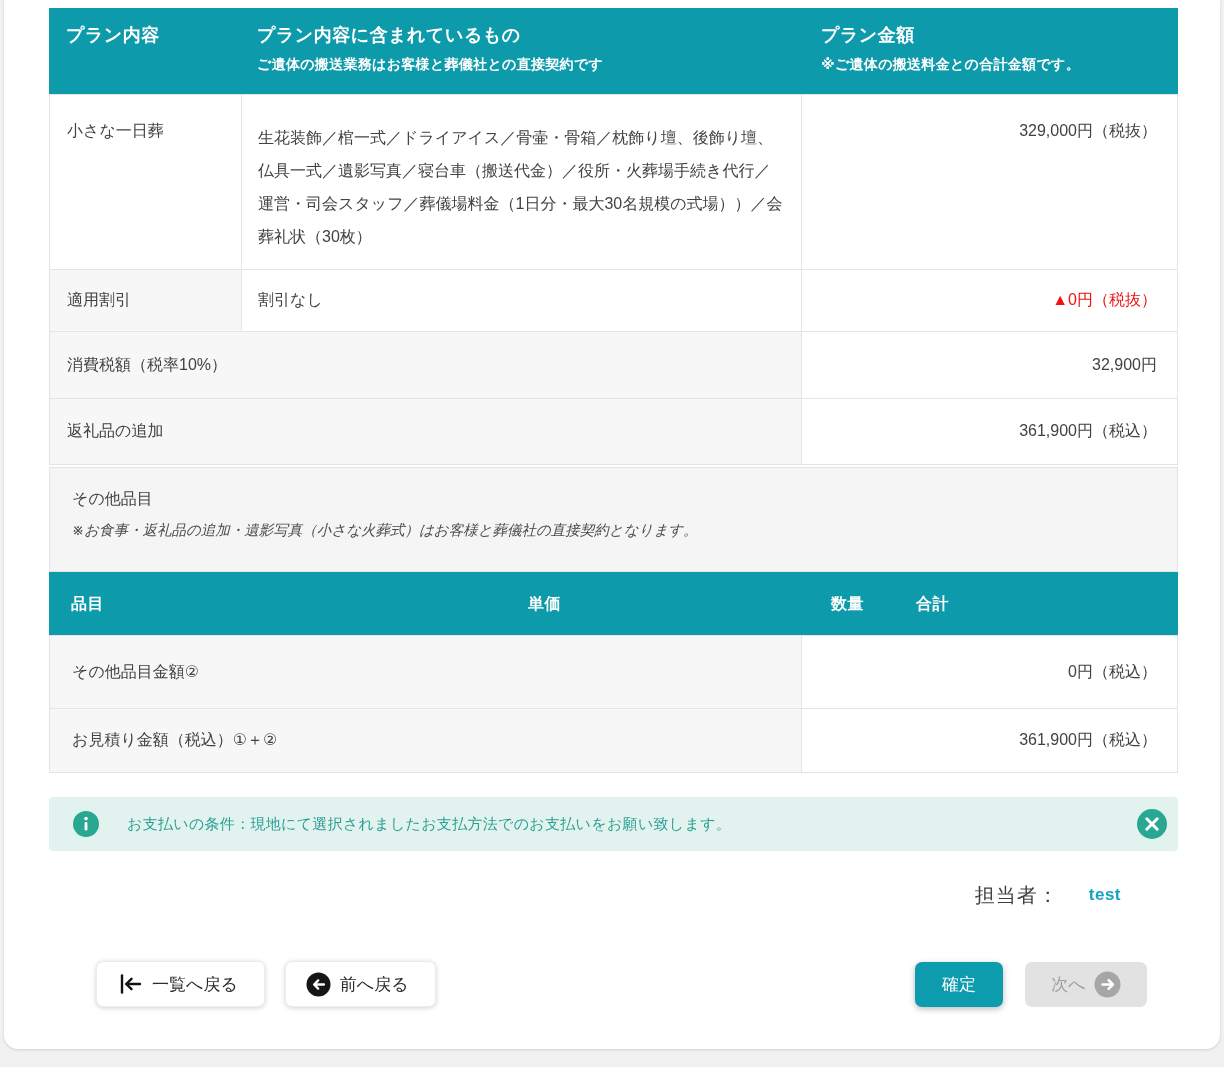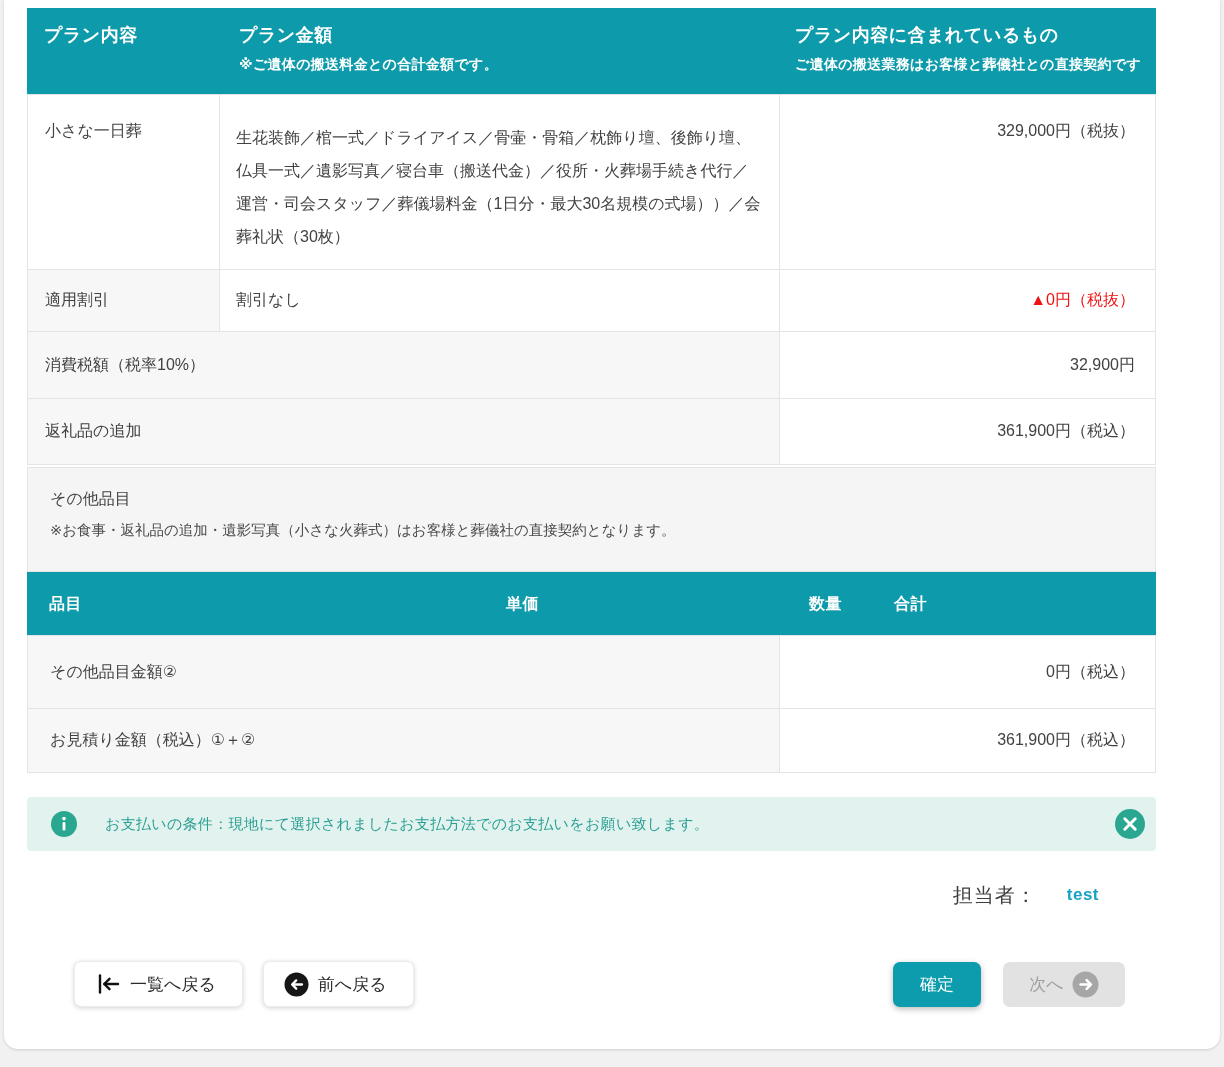--- a/index.html
+++ b/index.html
@@ -10,21 +10,21 @@
     color:#424242;
     -webkit-font-smoothing:antialiased;
   }
   .card {
     margin:0 4px;
     width:1216px;
     height:1049px;
     background:#ffffff;
     border-radius:0 0 14px 14px;
     box-shadow:0 1px 3px rgba(0,0,0,.14);
-    padding:8px 54px 0 23px;
+    padding:8px 54px 0 45px;
     overflow:hidden;
   }
   .tbl { width:1129px; }
 
   
   .thead1 {
     display:grid;
     grid-template-columns:192px 560px 377px;
     background:#0d9aaa;
     color:#fff;
@@ -63,21 +63,21 @@
 
   
   .other-box {
     margin-top:2px;
     width:1129px; height:105px;
     background:#f5f5f5;
     border:1px solid #e4e4e4;
     padding:21px 22px 0 22px;
   }
   .other-title { font-size:16px; color:#424242; }
-  .other-note { font-size:14.5px; color:#4a4a4a; margin-top:11px; }
+  .other-note { font-size:14.5px; color:#4a4a4a; margin-top:11px;font-style:italic; }
 
   
   .thead2 {
     position:relative;
     height:63px;
     background:#0d9aaa;
     color:#fff;
     font-size:16px;
     font-weight:600;
   }
@@ -153,27 +153,27 @@
 </head>
 <body>
 
 <div class="card">
 
   <div class="tbl">
     <div class="thead1">
       <div class="hcell hc1">
         <div class="h-title">プラン内容</div>
       </div>
+      <div class="hcell hc2">
+        <div class="h-title">プラン内容に含まれているもの</div>
+        <div class="h-sub">ご遺体の搬送業務はお客様と葬儀社との直接契約です</div>
+      </div>
       <div class="hcell hc3">
         <div class="h-title">プラン金額</div>
         <div class="h-sub">※ご遺体の搬送料金との合計金額です。</div>
-      </div>
-      <div class="hcell hc2">
-        <div class="h-title">プラン内容に含まれているもの</div>
-        <div class="h-sub">ご遺体の搬送業務はお客様と葬儀社との直接契約です</div>
       </div>
     </div>
 
     <div class="tbody">
       <div class="trow cols3 row-plan">
         <div class="cell top plan-name">小さな一日葬</div>
         <div class="cell top includes">生花装飾／棺一式／ドライアイス／骨壷・骨箱／枕飾り壇、後飾り壇、仏具一式／遺影写真／寝台車（搬送代金）／役所・火葬場手続き代行／運営・司会スタッフ／葬儀場料金（1日分・最大30名規模の式場））／会葬礼状（30枚）</div>
         <div class="cell price-cell top">329,000円（税抜）</div>
       </div>
 

